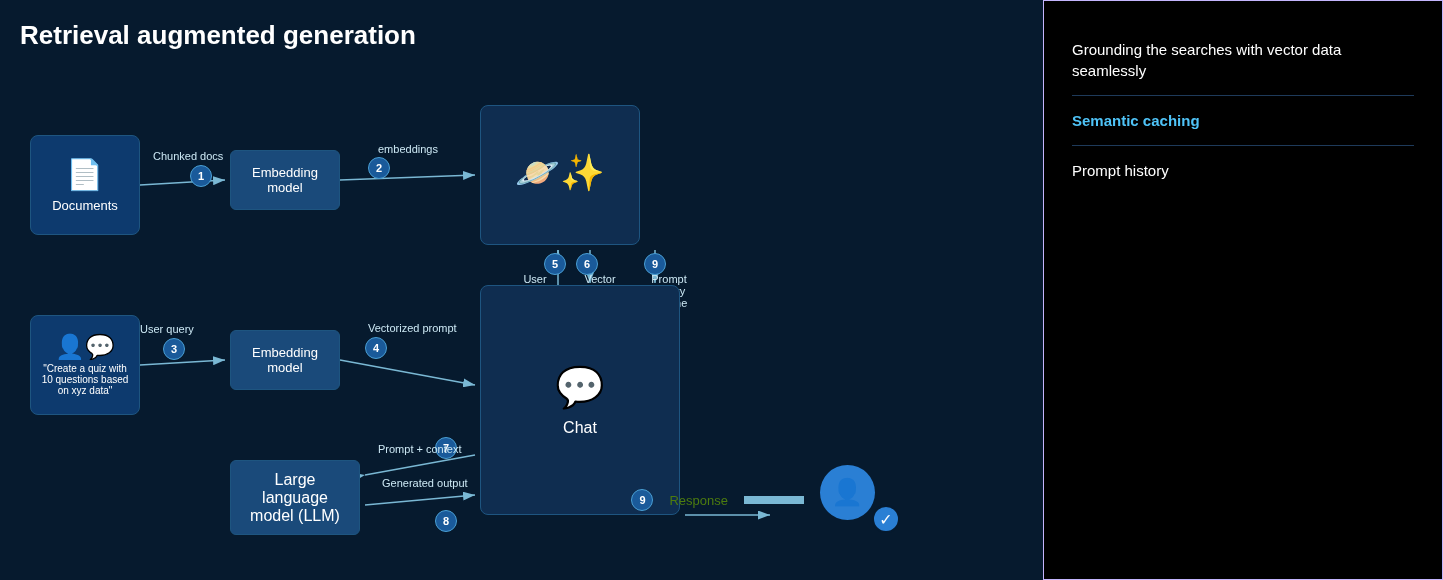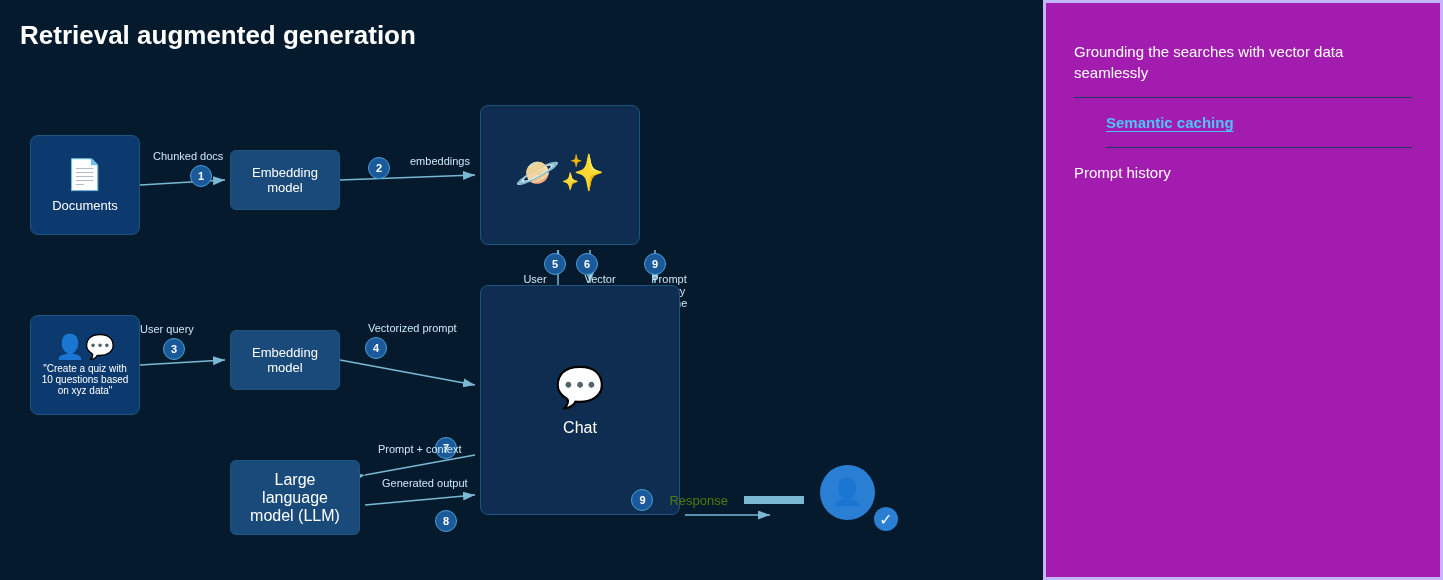--- a/index.html
+++ b/index.html
@@ -27,44 +27,42 @@
 
     .title {
       font-size: 26px;
       font-weight: 700;
       color: white;
       margin-bottom: 24px;
     }
 
     .sidebar {
       width: 400px;
-      background: #a21caf;
-      border: 3px solid #c4b5fd;
+      background: #000000;
+      border: 1px solid #c4b5fd;
       padding: 24px 28px;
       display: flex;
       flex-direction: column;
       gap: 0;
     }
 
     .sidebar-item {
       padding: 14px 0;
       border-bottom: 1px solid #1e3a5a;
       font-size: 15px;
       color: white;
       line-height: 1.4;
     }
     .sidebar-item:last-child {
       border-bottom: none;
     }
     .sidebar-item.highlight {
       color: #4fc3f7;
       font-weight: 600;
-      text-decoration: underline;
       text-underline-offset: 3px;
-      margin-left: 32px;
     }
 
     
     .flow {
       position: relative;
       width: 960px;
       height: 480px;
     }
 
     
@@ -236,21 +234,21 @@
 
       <div class="circle-num" style="left:170px; top:90px;">1</div>
 
       <div class="arrow-text" style="left:133px; top:75px;">Chunked docs</div>
 
       <div class="box box-embed1" style="white-space:pre-line;">Embedding
 model</div>
 
       <div class="circle-num" style="left:348px; top:82px;">2</div>
 
-      <div class="arrow-text" style="left:358px; top:80px;margin-left:32px;">embeddings</div>
+      <div class="arrow-text" style="left:358px; top:68px;">embeddings</div>
 
       <div class="box box-cosmos">
         <div class="cosmos-icon">🪐✨</div>
       </div>
 
       <div class="box box-user-query">
         <div class="user-icon">👤💬</div>
         <div style="font-size:10px; padding:2px;">"Create a quiz with 10 questions based on xyz data"</div>
       </div>
 

